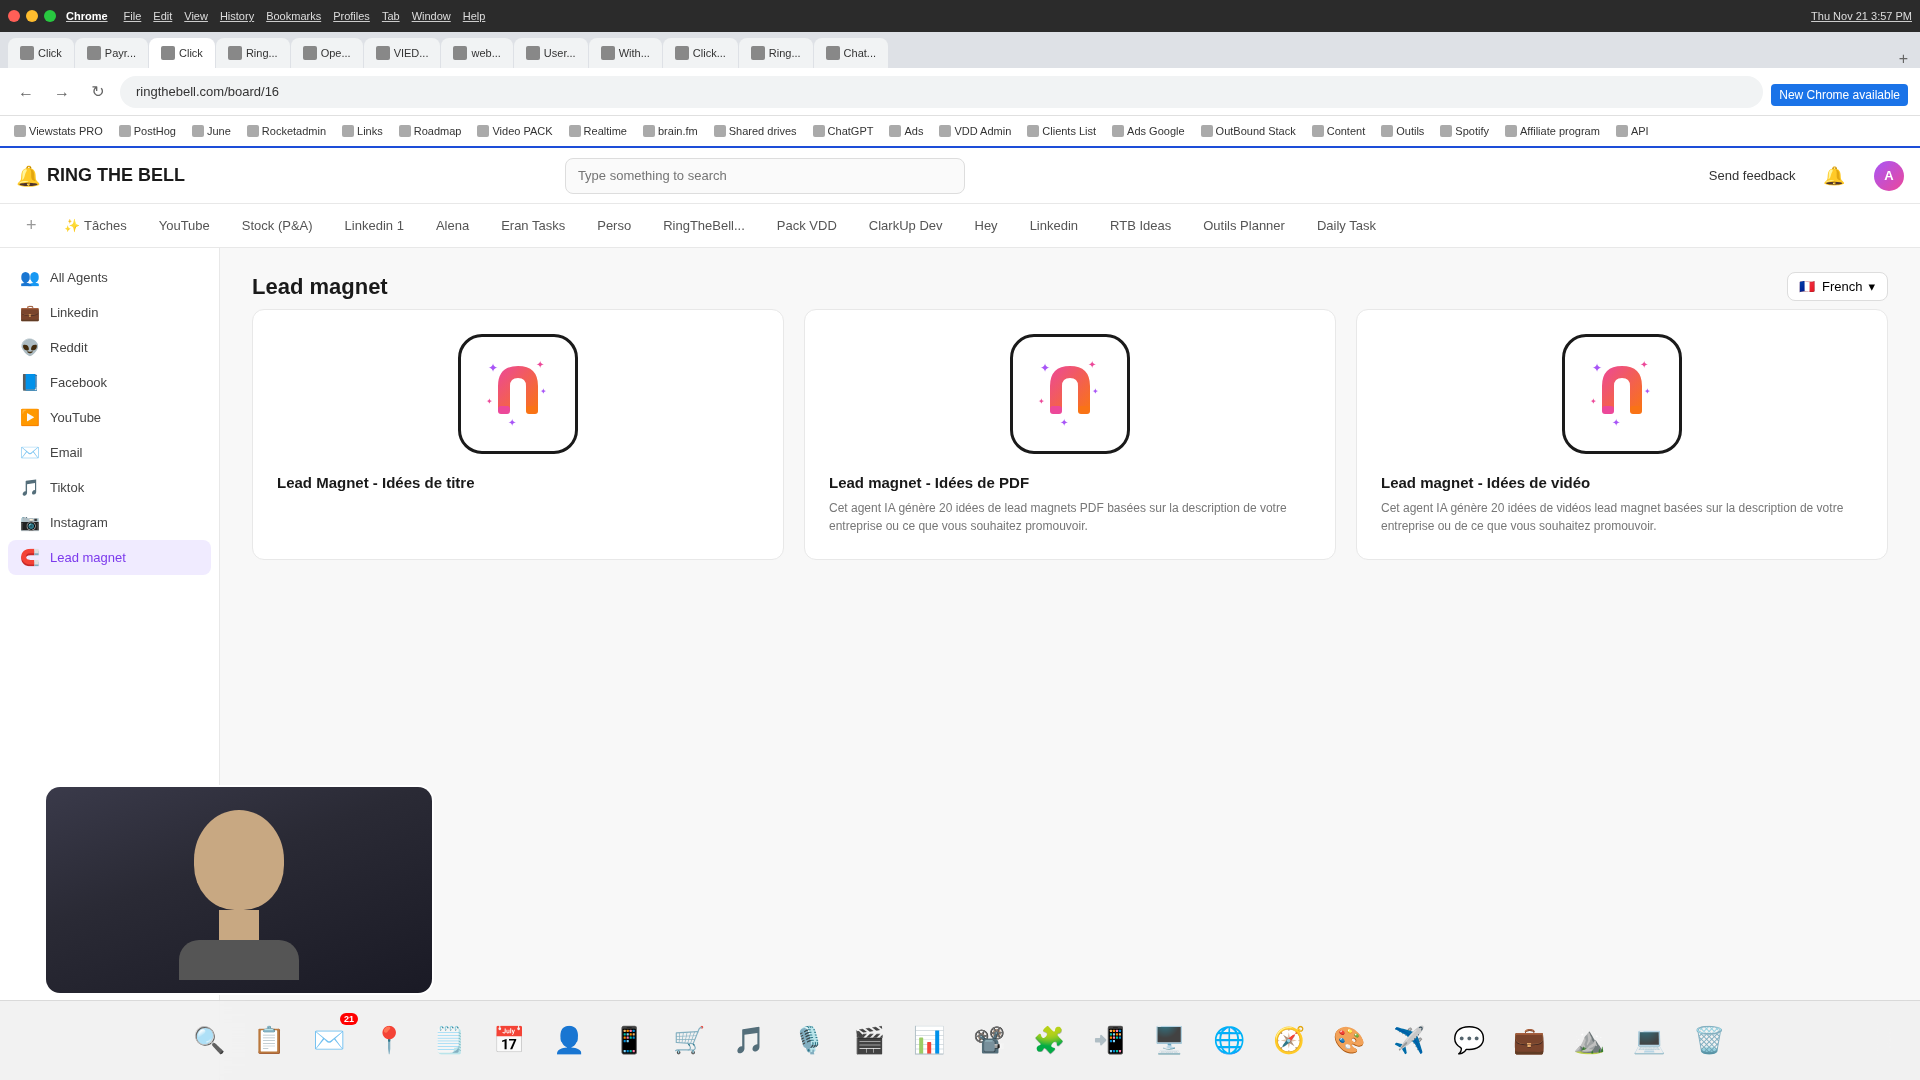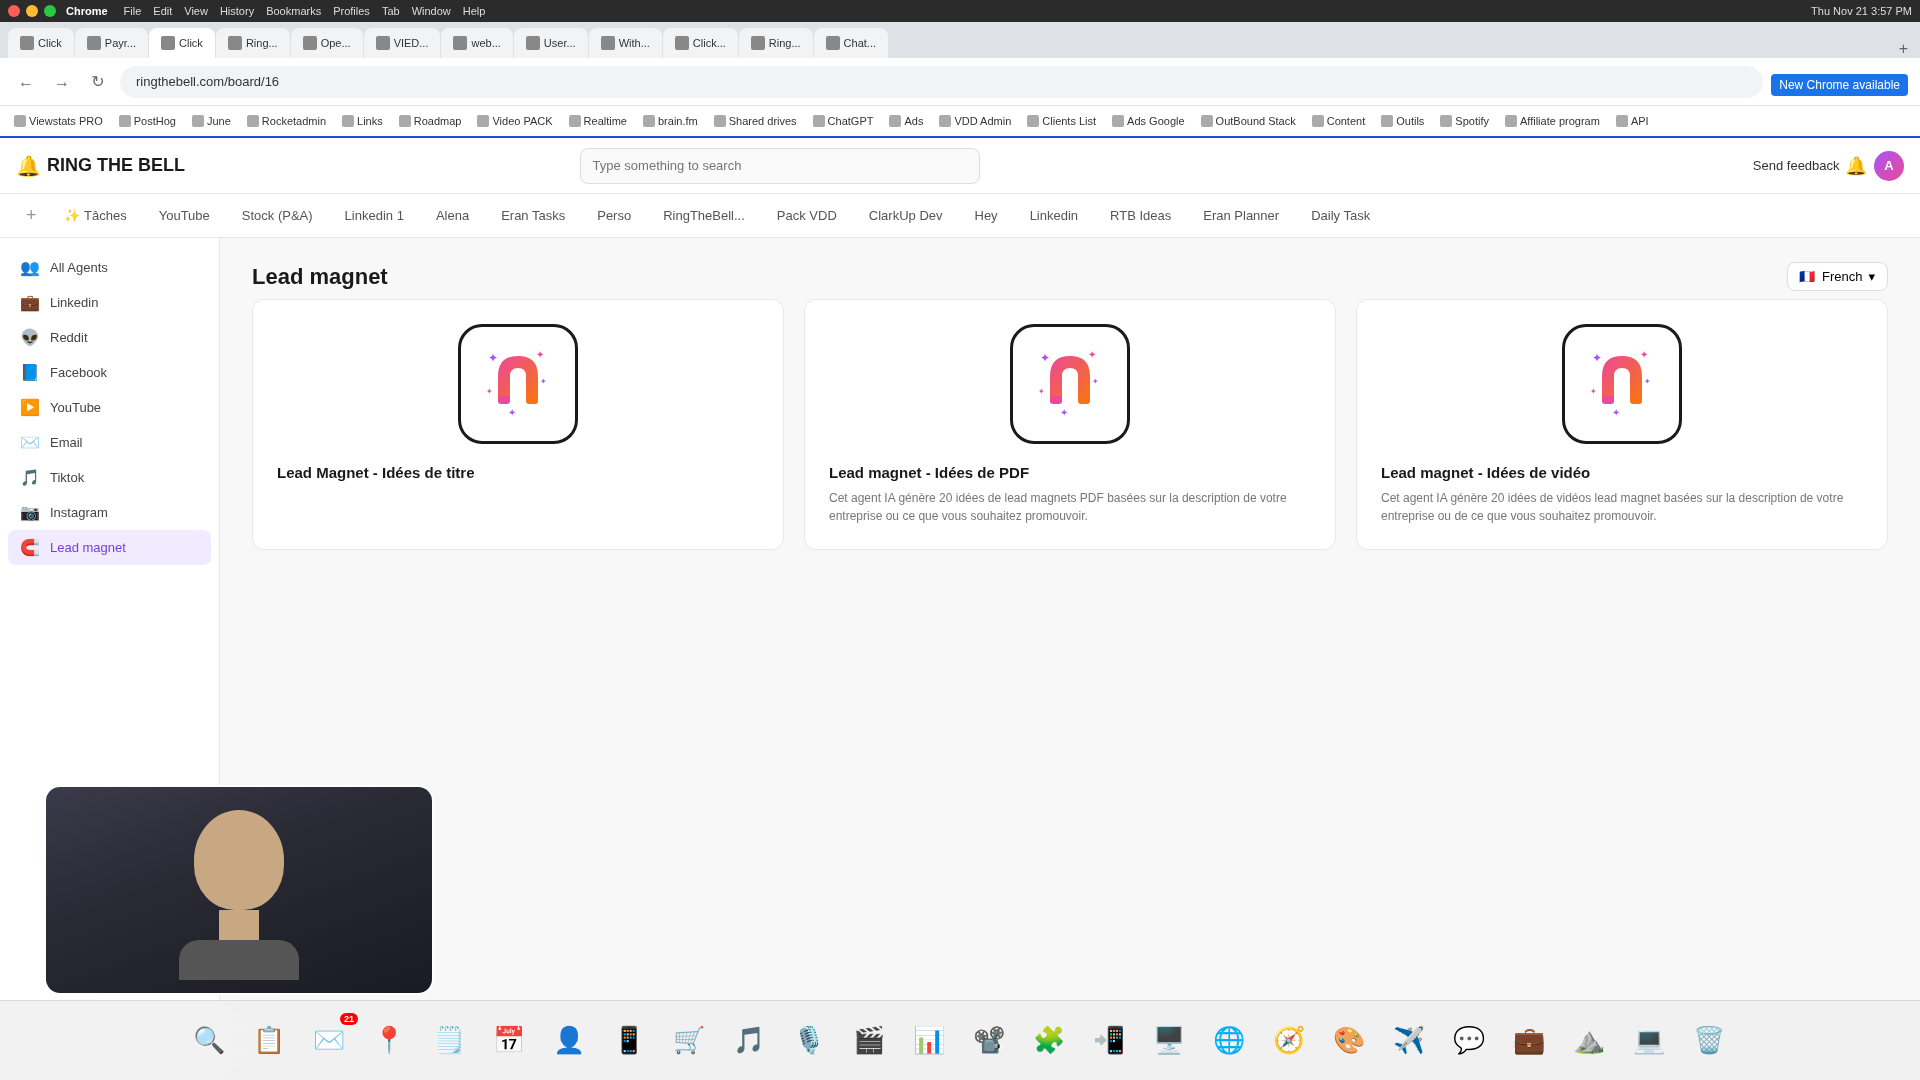--- a/index.html
+++ b/index.html
@@ -1,27 +1,28 @@
 <!DOCTYPE html>
 <html><head>
   <meta charset="utf-8">
   <style>
     * { margin: 0; padding: 0; box-sizing: border-box; }
     body { font-family: -apple-system, BlinkMacSystemFont, 'Segoe UI', sans-serif; background: #f5f5f7; width: 1920px; height: 1080px; overflow: hidden; }
 
     
     .titlebar {
       background: #2b2b2b;
-      height: 22px;
+      height: 32px;
       display: flex;
       align-items: center;
       padding: 0 8px;
       color: #ccc;
       font-size: 11px;
       position: relative;
+      text-decoration: underline;
     }
     .titlebar-controls { display: flex; gap: 6px; margin-right: 10px; }
     .titlebar-btn { width: 12px; height: 12px; border-radius: 50%; }
     .titlebar-btn.close { background: #ff5f57; }
     .titlebar-btn.min { background: #febc2e; }
     .titlebar-btn.max { background: #28c840; }
     .titlebar-app { font-weight: 600; color: #fff; margin-right: 16px; }
     .titlebar-menus { display: flex; gap: 12px; font-size: 11px; color: #ddd; }
     .titlebar-menus span { cursor: pointer; }
     .titlebar-right { margin-left: auto; font-size: 11px; color: #ddd; }
@@ -135,21 +136,21 @@
       width: 100%;
       height: 36px;
       border: 1px solid #ddd;
       border-radius: 8px;
       padding: 0 12px;
       font-size: 13px;
       color: #333;
       outline: none;
       background: #fafafa;
     }
-    .header-right { margin-left: auto; display: flex; align-items: center; gap: 6px; }
+    .header-right { margin-left: auto; display: flex; align-items: center; gap: 28px; }
     .feedback-btn { font-size: 13px; color: #333; cursor: pointer; }
     .notif-btn { font-size: 18px; cursor: pointer; }
     .avatar { width: 30px; height: 30px; border-radius: 50%; background: linear-gradient(135deg, #a855f7, #ec4899); display: flex; align-items: center; justify-content: center; color: #fff; font-size: 13px; font-weight: 600; }
 
     
     .nav-tabs {
       height: 44px;
       background: #fff;
       border-bottom: 1px solid #e8e8e8;
       display: flex;
@@ -486,21 +487,21 @@
     <div class="nav-tab">Linkedin 1</div>
     <div class="nav-tab">Alena</div>
     <div class="nav-tab">Eran Tasks</div>
     <div class="nav-tab">Perso</div>
     <div class="nav-tab">RingTheBell...</div>
     <div class="nav-tab">Pack VDD</div>
     <div class="nav-tab">ClarkUp Dev</div>
     <div class="nav-tab">Hey</div>
     <div class="nav-tab">Linkedin</div>
     <div class="nav-tab">RTB Ideas</div>
-    <div class="nav-tab">Eran Planner</div>
+    <div class="nav-tab">Outils Planner</div>
     <div class="nav-tab">Daily Task</div>
   </div>
 
   <div class="main-layout">
 
     <div class="sidebar">
       <div class="sidebar-item">
         <span class="sidebar-icon">👥</span>
         <span>All Agents</span>
       </div>

